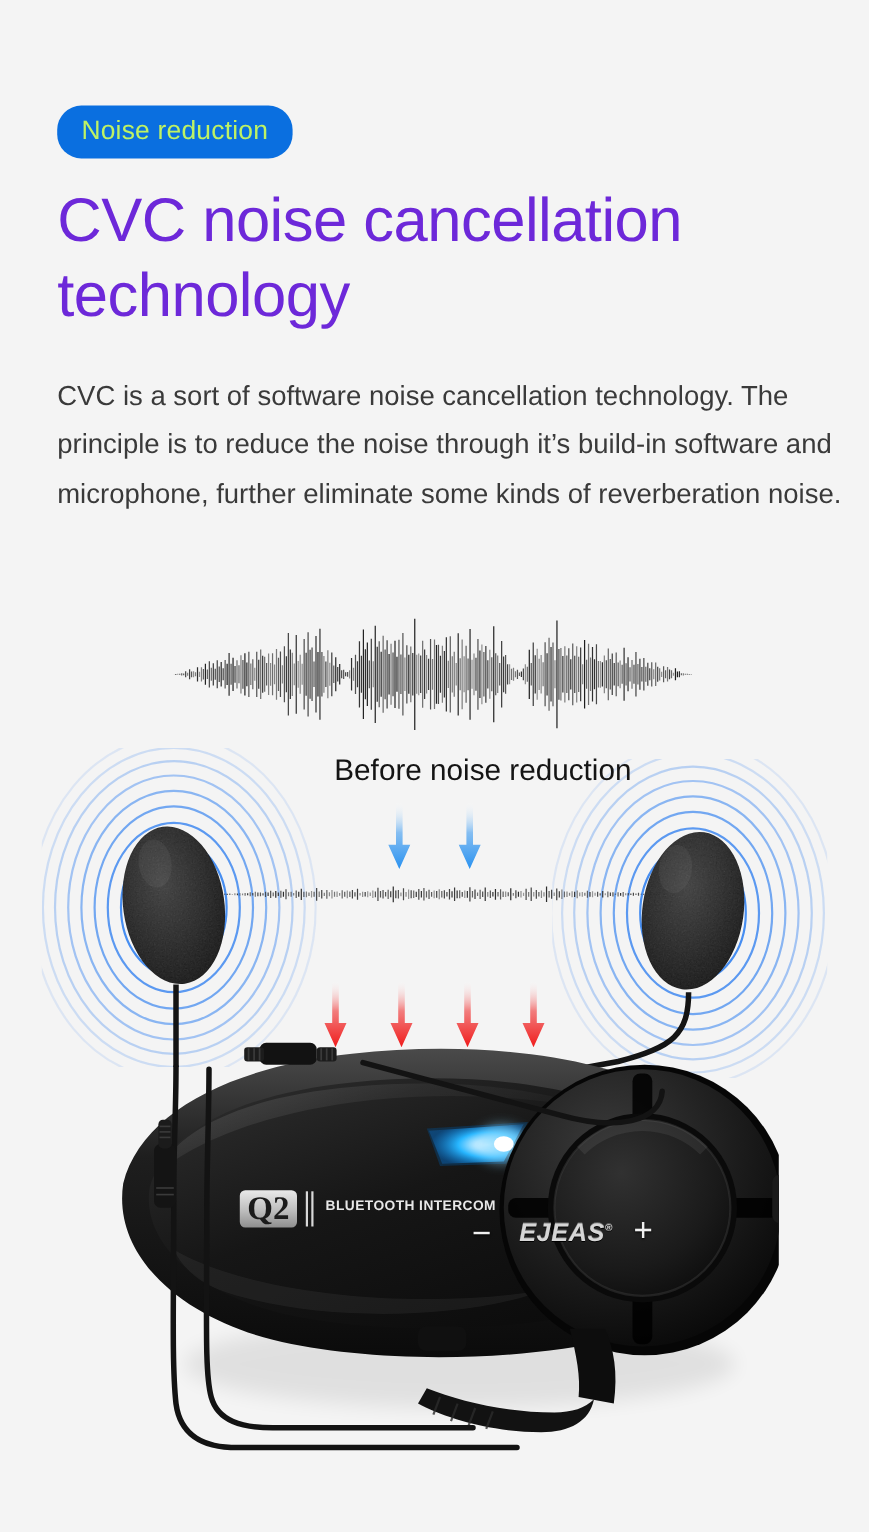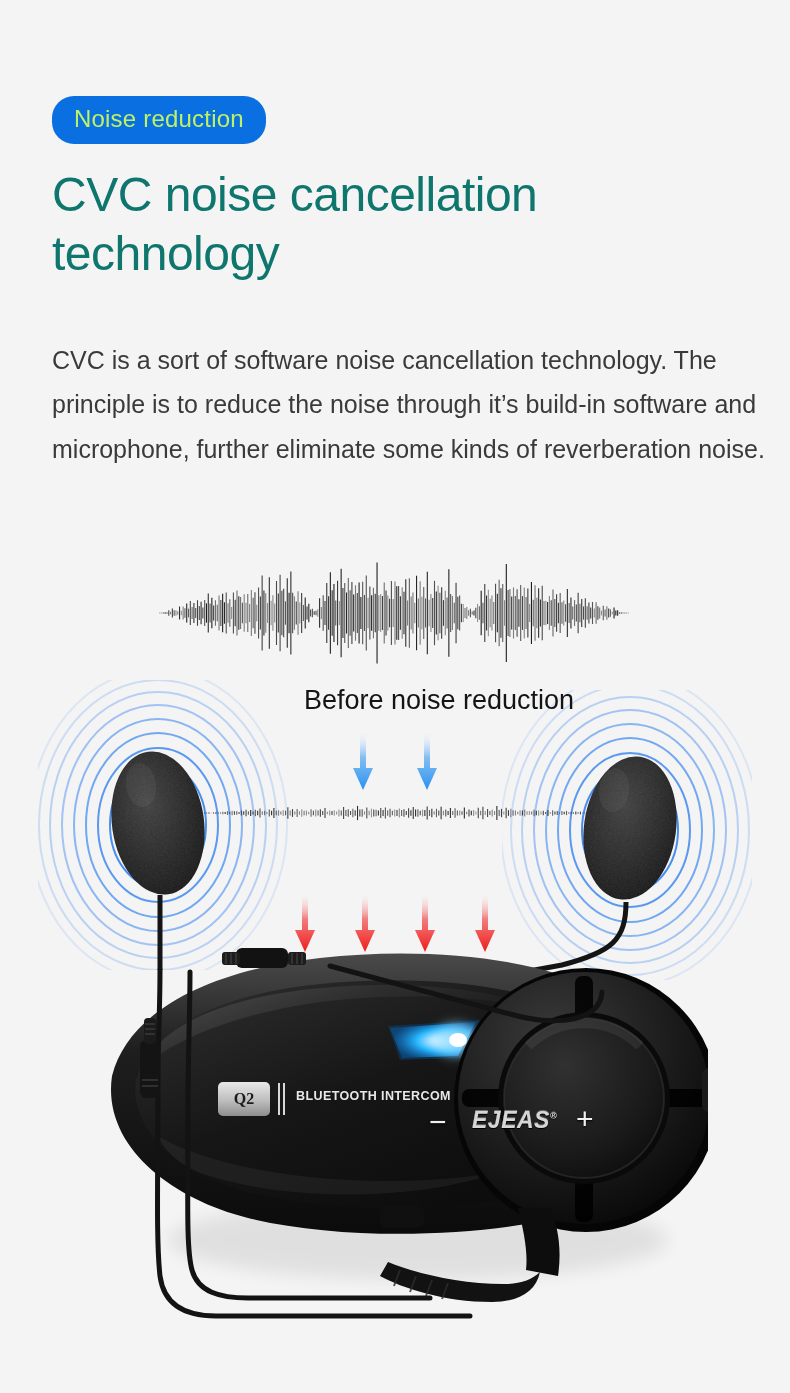--- a/index.html
+++ b/index.html
@@ -16,21 +16,21 @@
   .badge{
     position:absolute;left:52px;top:96px;
     background:#0a6fe0;color:#bef264;
     font-size:24px;line-height:1;
     padding:11px 22px 13px 22px;
     border-radius:22px;
     letter-spacing:.2px;white-space:nowrap;
   }
   .headline{
     position:absolute;left:52px;top:166px;width:700px;
-    font-size:48px;line-height:1.22;color:#0f766e;
+    font-size:56px;line-height:1.22;color:#6d28d9;
     font-weight:400;letter-spacing:-0.5px;
   }
   .body-copy{
     position:absolute;left:52px;top:338px;width:728px;
     font-size:25px;line-height:1.77;color:#3a3a3a;font-weight:400;
   }
 
   
   .stage{position:absolute;left:0;top:540px;width:790px;height:860px;}
 
@@ -66,21 +66,21 @@
   .device{position:absolute;left:88px;top:400px;width:620px;height:440px;}
   .device svg{display:block;width:100%;height:100%;}
   .q2-box{
     position:absolute;left:218px;top:1082px;
     width:52px;height:34px;border-radius:5px;
     background:linear-gradient(180deg,#e9e9e9 0%,#bdbdbd 55%,#8e8e8e 100%);
     display:flex;align-items:center;justify-content:center;
   }
   .q2-box span{
     font-family:"Liberation Serif","DejaVu Serif",serif;
-    font-weight:700;font-size:16px;color:#1b1b1b;line-height:1;
+    font-weight:700;font-size:30px;color:#1b1b1b;line-height:1;
   }
   .bars{position:absolute;left:278px;top:1083px;height:32px;display:flex;gap:3px;}
   .bars i{display:block;width:2px;height:32px;background:#d8d8d8;}
   .bt-label{
     position:absolute;left:296px;top:1089px;
     font-size:12.5px;letter-spacing:.4px;color:#e8e8e8;
     font-weight:700;white-space:nowrap;
   }
   .ejeas{
     position:absolute;left:472px;top:1107px;width:92px;text-align:left;

